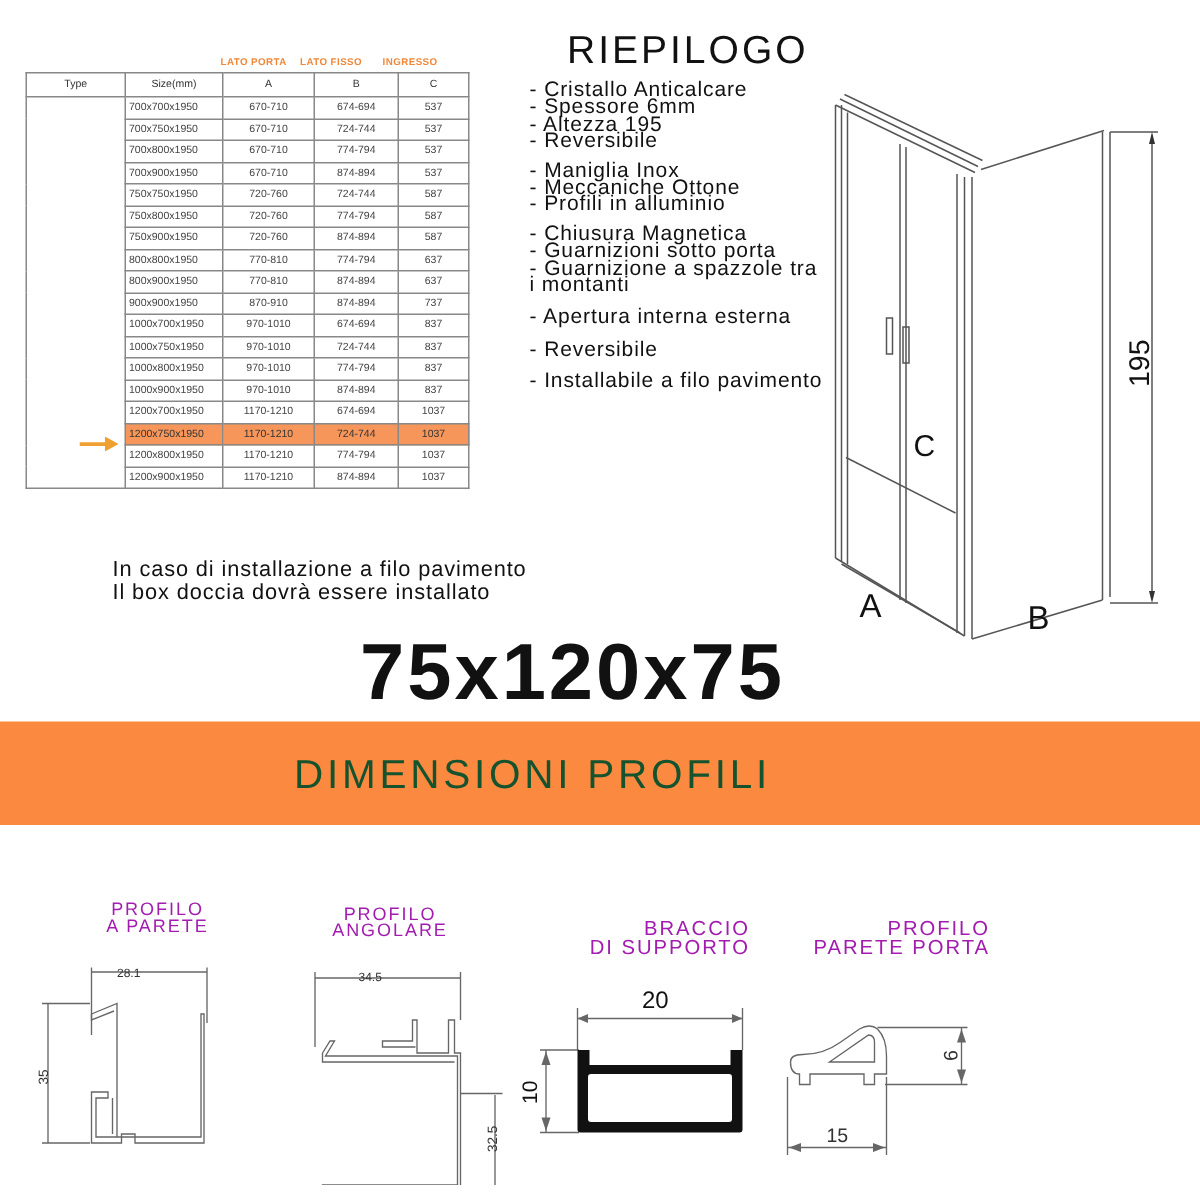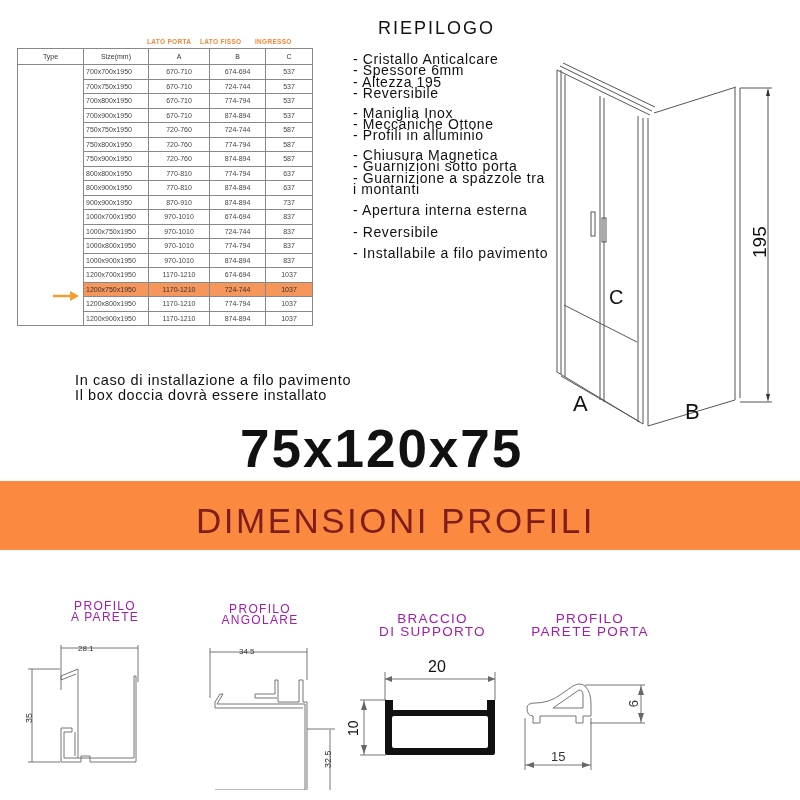--- a/index.html
+++ b/index.html
@@ -13,41 +13,41 @@
     table.sizes th { height:15px; color:#333; }
     table.sizes td.size { text-align:left; width:60px; }
     table.sizes td.type { width:61px; border-bottom:1px solid #888; }
     table.sizes .ca { width:56px; }
     table.sizes .cb { width:51px; }
     table.sizes .cc { width:42px; }
     table.sizes tr.hl td:not(.type) { background:#f7965a; color:#333; }
     .row-arrow { position:absolute; left:53px; top:291px; width:26px; height:10px; }
 
     
-    .riep-title { position:absolute; left:378px; top:18px; font-size:18px; letter-spacing:2px; color:#111; }
+    .riep-title { position:absolute; left:378px; top:18px; font-size:26px; letter-spacing:2px; color:#111; }
     .riep-list { position:absolute; left:353px; top:54px; font-size:14px; line-height:11.4px; letter-spacing:0.6px; color:#111; }
     .riep-list div { white-space:nowrap; }
     .riep-list .gap-s { height:8px; }
     .riep-list .gap-m { height:10px; }
 
     
     .note { position:absolute; left:30px; top:373px; font-size:14.5px; line-height:14.5px; letter-spacing:0.6px; color:#111;margin-left:45px; }
     .note div { white-space:nowrap; }
     .big-size { position:absolute; left:240px; top:418px; font-size:53px; font-weight:bold; letter-spacing:2px; color:#111; }
 
     
     .shower { position:absolute; left:540px; top:20px; width:260px; height:420px; }
 
     
     .banner { position:absolute; left:0; top:481px; width:800px; height:69px; background:#fb8a40; }
-    .banner span { position:absolute; left:196px; top:20px; font-size:35px; letter-spacing:2.5px; color:#7f1d1d; }
+    .banner span { position:absolute; left:196px; top:20px; font-size:27px; letter-spacing:2.5px; color:#14532d; }
 
     
     .prof-label { position:absolute; font-size:12px; line-height:11px; letter-spacing:1.3px; text-align:center; color:#a21caf; }
-    .prof-label.big { font-size:13.5px; line-height:13px; }
+    .prof-label.big { font-size:13.5px; line-height:13px;text-align:right; }
     .prof-svg { position:absolute; }
   </style>
 </head>
 <body>
 
 <div class="tbl-headers">
   <span style="left:147px;">LATO PORTA</span>
   <span style="left:200px;">LATO FISSO</span>
   <span style="left:255px;">INGRESSO</span>
 </div>

